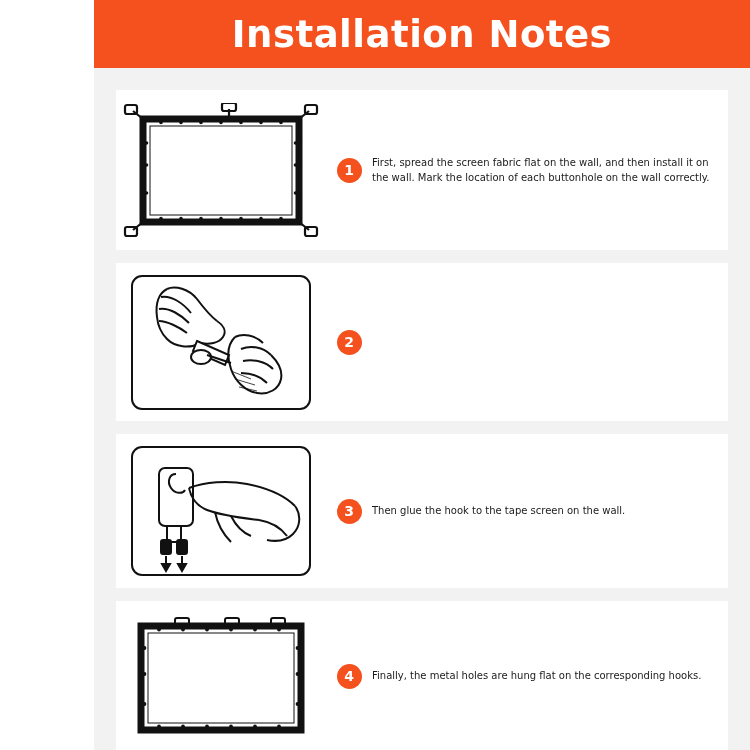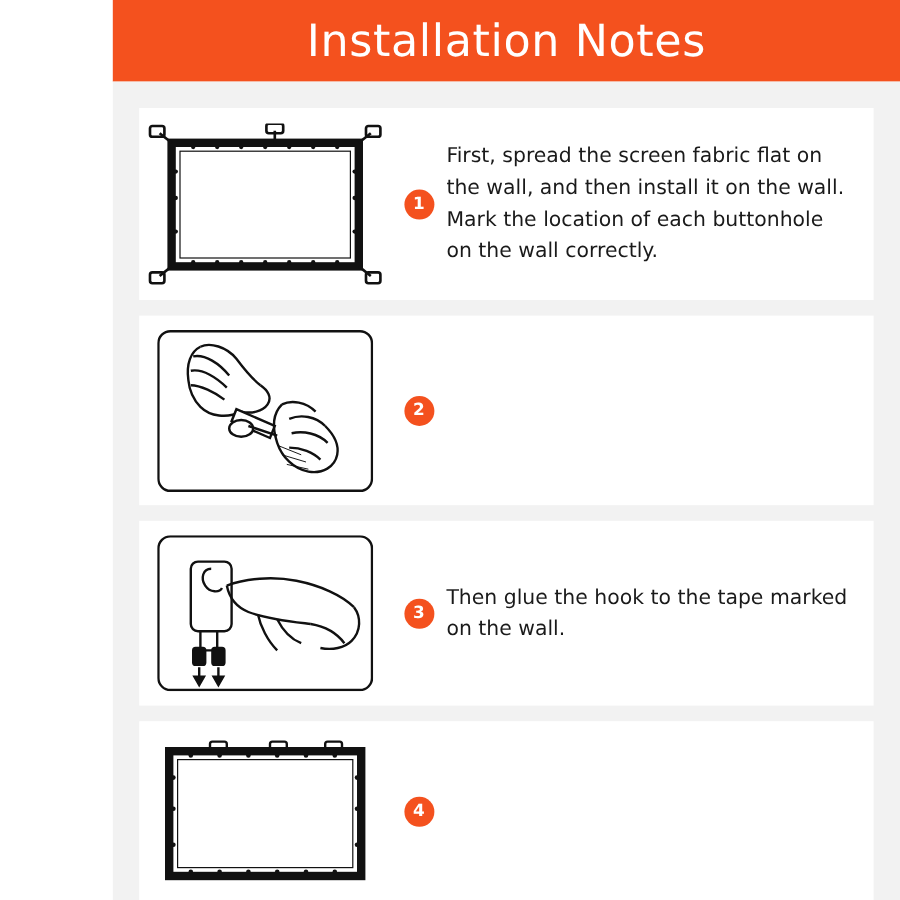--- a/index.html
+++ b/index.html
@@ -28,21 +28,21 @@
     width: 656px;
     height: 68px;
     background: #f4511e;
     display: flex;
     align-items: center;
     justify-content: center;
   }
   .header-title {
     color: #ffffff;
     font-size: 37px;
-    font-weight: normal;
+    font-weight: bold;
     letter-spacing: 0.5px;
     font-family: "DejaVu Sans", sans-serif;
   }
   .body-area {
     position: absolute;
     left: 94px;
     top: 68px;
     width: 656px;
     height: 682px;
     background: #f2f2f2;
@@ -91,21 +91,21 @@
     font-size: 14px;
     font-weight: bold;
     display: flex;
     align-items: center;
     justify-content: center;
     font-family: "DejaVu Sans", sans-serif;
   }
   .step-text {
     flex: 1 1 auto;
     padding-right: 18px;
-    font-size: 17px;
+    font-size: 10px;
     line-height: 1.55;
     color: #1a1a1a;
     font-family: "DejaVu Sans", sans-serif;
   }
   .step1 { height: 160px; }
   .step2 { height: 158px; }
   .step3 { height: 154px; }
   .step4 { height: 150px; }
 
   svg { display: block; }
@@ -235,21 +235,21 @@
             <path d="M128 74 C 140 76, 150 82, 156 90"></path>
             <path d="M164 60 C 170 68, 170 80, 162 88 C 156 94, 146 96, 136 94"></path>
             <path d="M100 70 C 104 78, 110 86, 120 90"></path>
             <path d="M84 66 C 86 76, 92 88, 100 96"></path>
           </g>
         </svg>
       </div>
       <div class="step-num">
         <div class="badge">3</div>
       </div>
-      <div class="step-text">Then glue the hook to the tape marked on the wall.</div>
+      <div class="step-text">Then glue the hook to the tape screen on the wall.</div>
     </div>
 
     <div class="step step4">
       <div class="step-illus">
         <svg width="200" height="128" viewBox="0 0 200 128">
           <rect x="20" y="14" width="160" height="104" fill="none" stroke="#111" stroke-width="7"></rect>
           <rect x="27" y="21" width="146" height="90" fill="#ffffff" stroke="#111" stroke-width="1"></rect>
           <g fill="#111">
             <circle cx="38" cy="17.5" r="1.9"></circle>
               <circle cx="62" cy="17.5" r="1.9"></circle>
@@ -273,16 +273,17 @@
           <g fill="none" stroke="#111" stroke-width="2">
             <rect x="54" y="6" width="14" height="8" rx="2"></rect>
             <rect x="104" y="6" width="14" height="8" rx="2"></rect>
             <rect x="150" y="6" width="14" height="8" rx="2"></rect>
           </g>
         </svg>
       </div>
       <div class="step-num">
         <div class="badge">4</div>
       </div>
+      <div class="step-text">Finally, the metal holes are hung flat on the corresponding hooks.</div>
     </div>
 
   </div>
 </div>
 
 </body></html>

